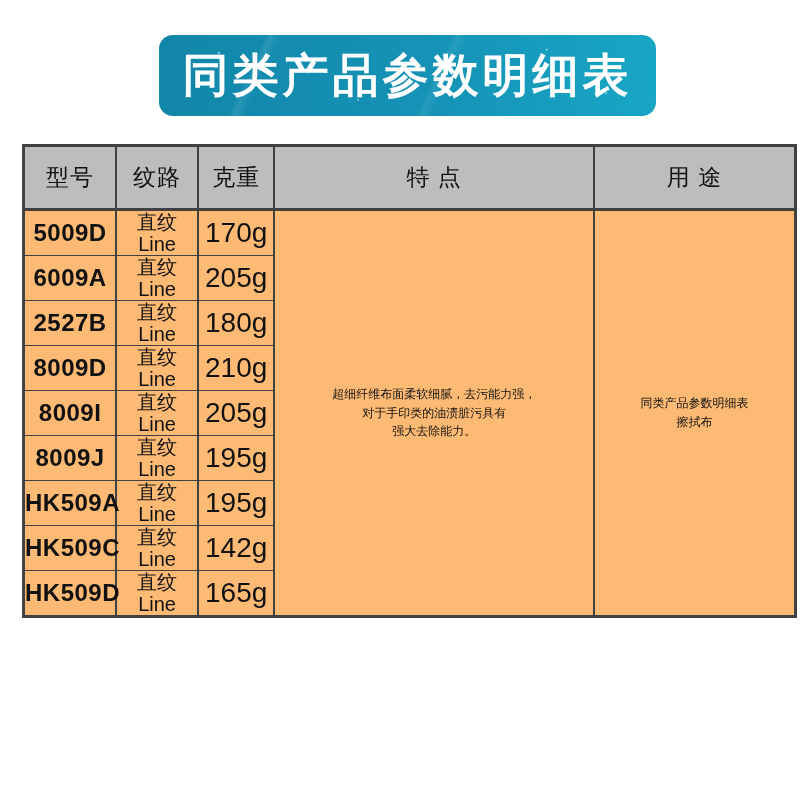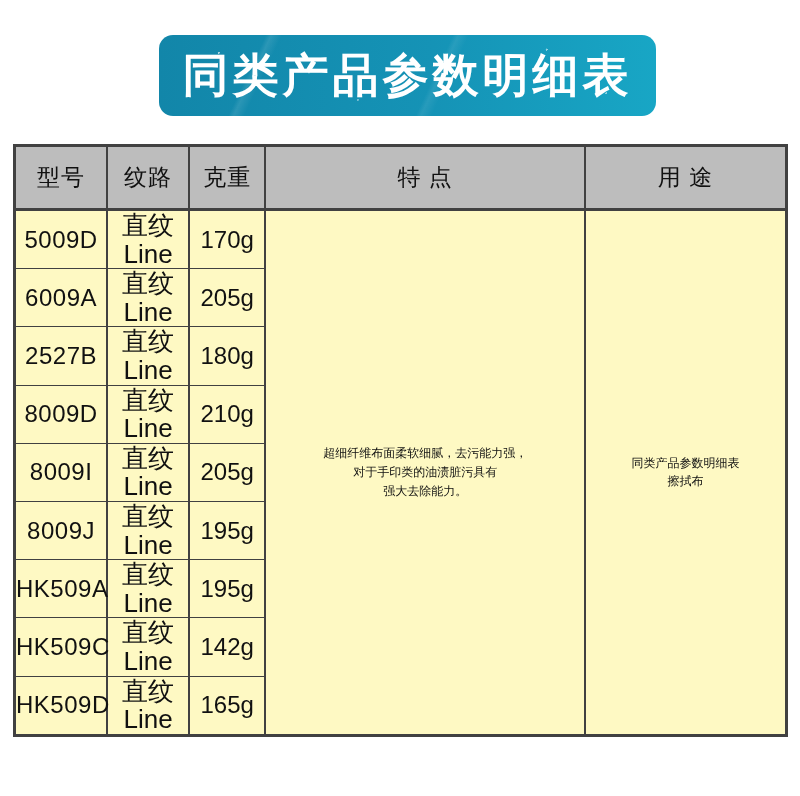--- a/index.html
+++ b/index.html
@@ -40,25 +40,25 @@
     color: #ffffff;
     font-size: 46px;
     font-weight: bold;
     letter-spacing: 4px;
     white-space: nowrap;
   }
 
   
   table.spec {
     position: absolute;
-    left: 13px; top: 144px;
+    left: 22px; top: 144px;
     width: 775px; height: 457px;
     border-collapse: collapse;
     table-layout: fixed;
-    background: #fef9c3;
+    background: #fdba74;
   }
   table.spec, table.spec th, table.spec td {
     border: 2px solid #414141;
   }
   table.spec { border-width: 3px; }
   table.spec th {
     background: #bdbdbd;
     font-size: 23px;
     font-weight: 500;
     letter-spacing: 1px;
@@ -66,27 +66,27 @@
     border-bottom-width: 3px;
   }
   table.spec td {
     text-align: center;
     vertical-align: middle;
     border-top-width: 1px;
     border-bottom-width: 1px;
   }
   td.model {
     font-size: 24px;
-    font-weight: normal;
+    font-weight: bold;
     letter-spacing: 0.5px;
   }
-  td.texture { font-size: 26px; line-height: 1.1; }
+  td.texture { font-size: 20px; line-height: 1.1; }
   .texture-cn { display: block; }
   .texture-en { display: block; }
-  td.weight { font-size: 24px; }
+  td.weight { font-size: 28px; }
   td.features, td.usage {
     font-size: 12px;
     line-height: 1.55;
     border-top-width: 3px;
     border-bottom-width: 3px;
   }
 </style>
 </head>
 <body>
 

